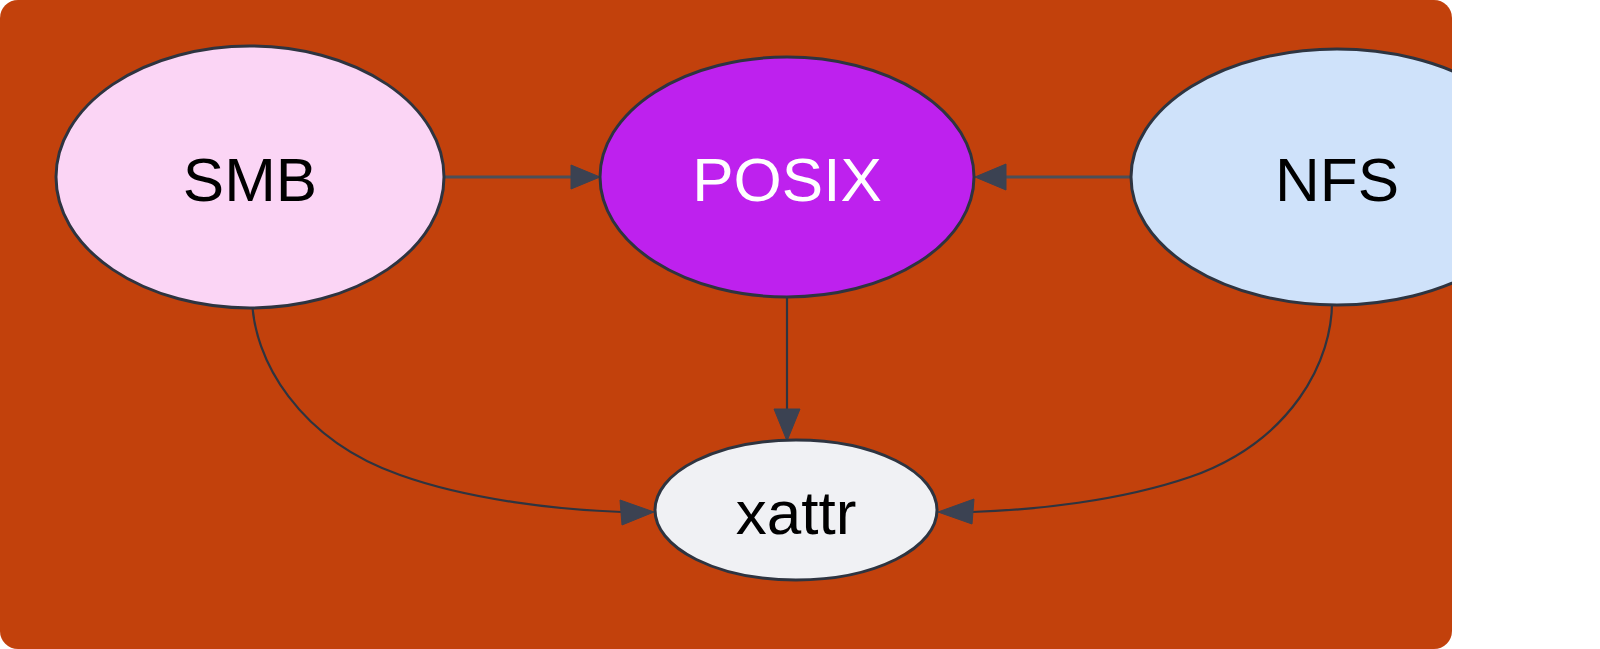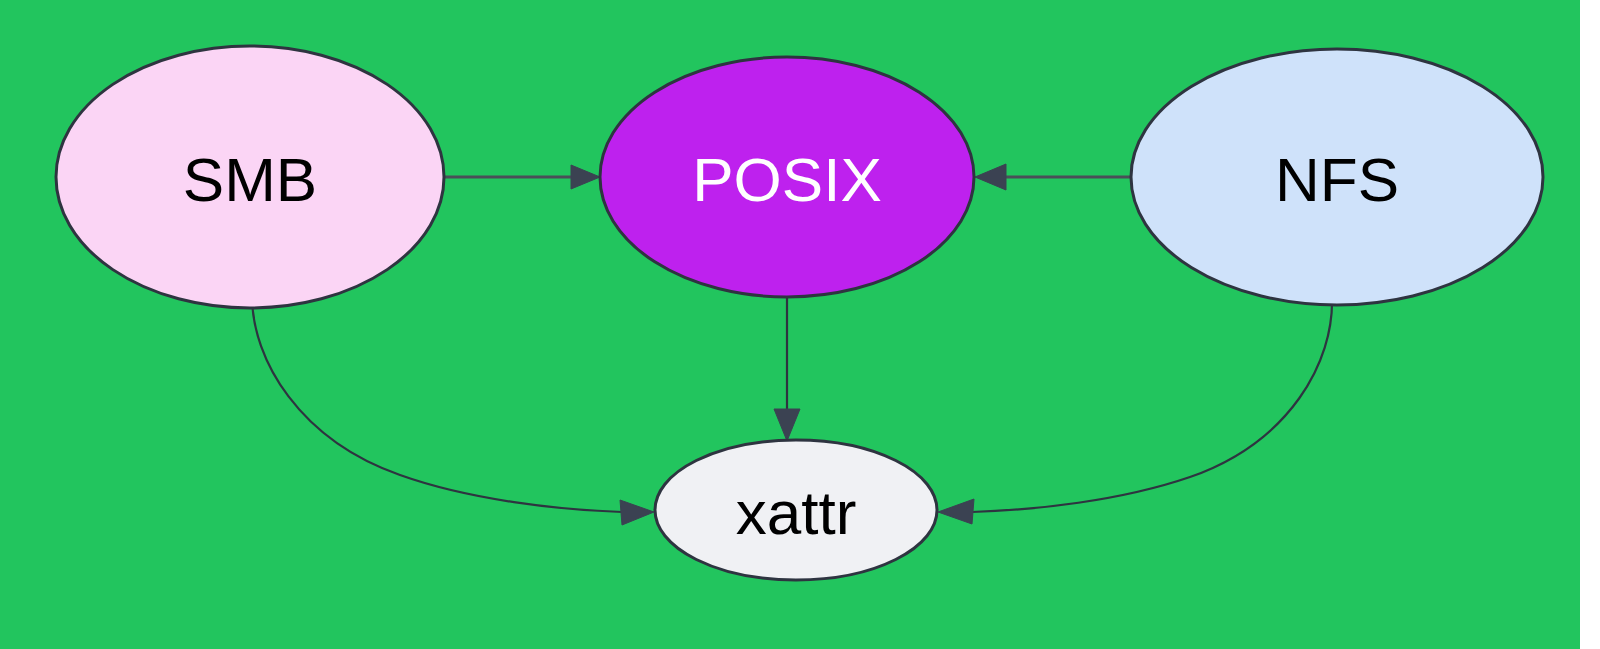--- a/index.html
+++ b/index.html
@@ -6,24 +6,25 @@
   html, body {
     margin: 0;
     padding: 0;
     background: #ffffff;
   }
   body {
     font-family: "Liberation Sans", sans-serif;
   }
   #canvas {
     position: relative;
-    width: 1580px;
+    width: 1452px;
     height: 649px;
-    background: #22c55e;
+    background: #c2410c;
     overflow: hidden;
+    border-radius: 18px;
   }
   #graph-svg {
     position: absolute;
     top: 0;
     left: 0;
     width: 1600px;
     height: 649px;
     display: block;
   }
   .node-ellipse {

